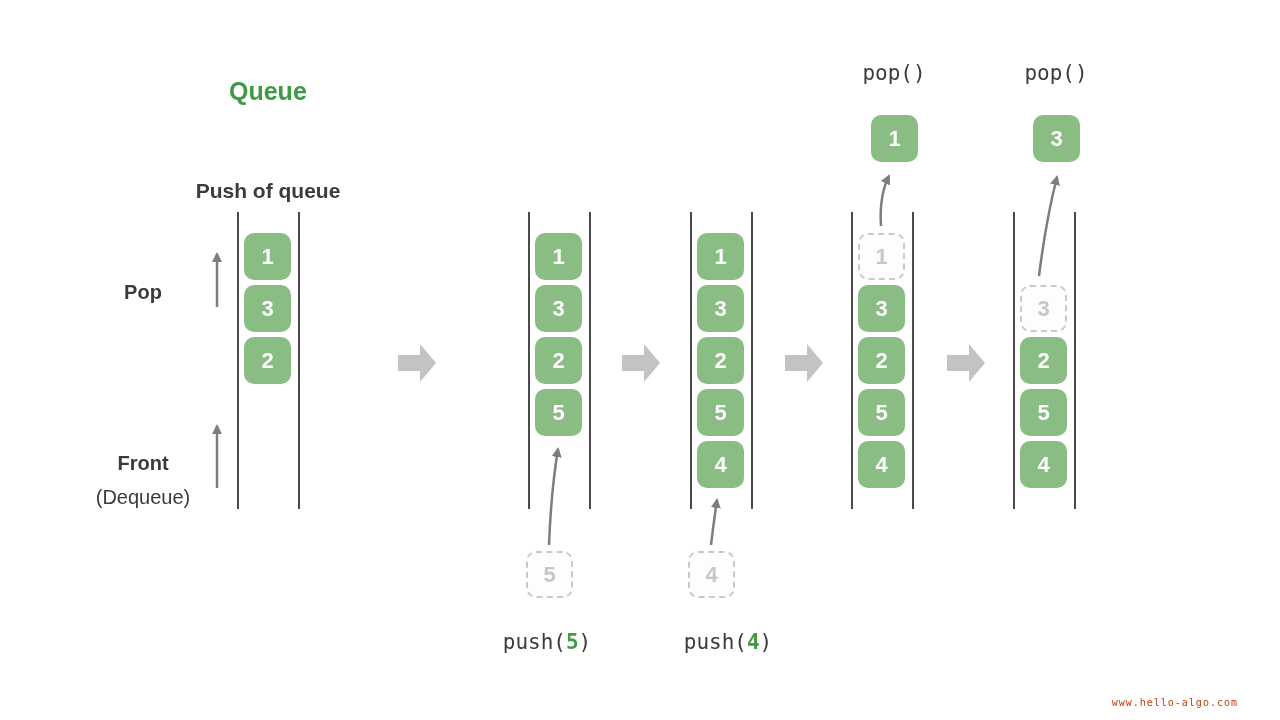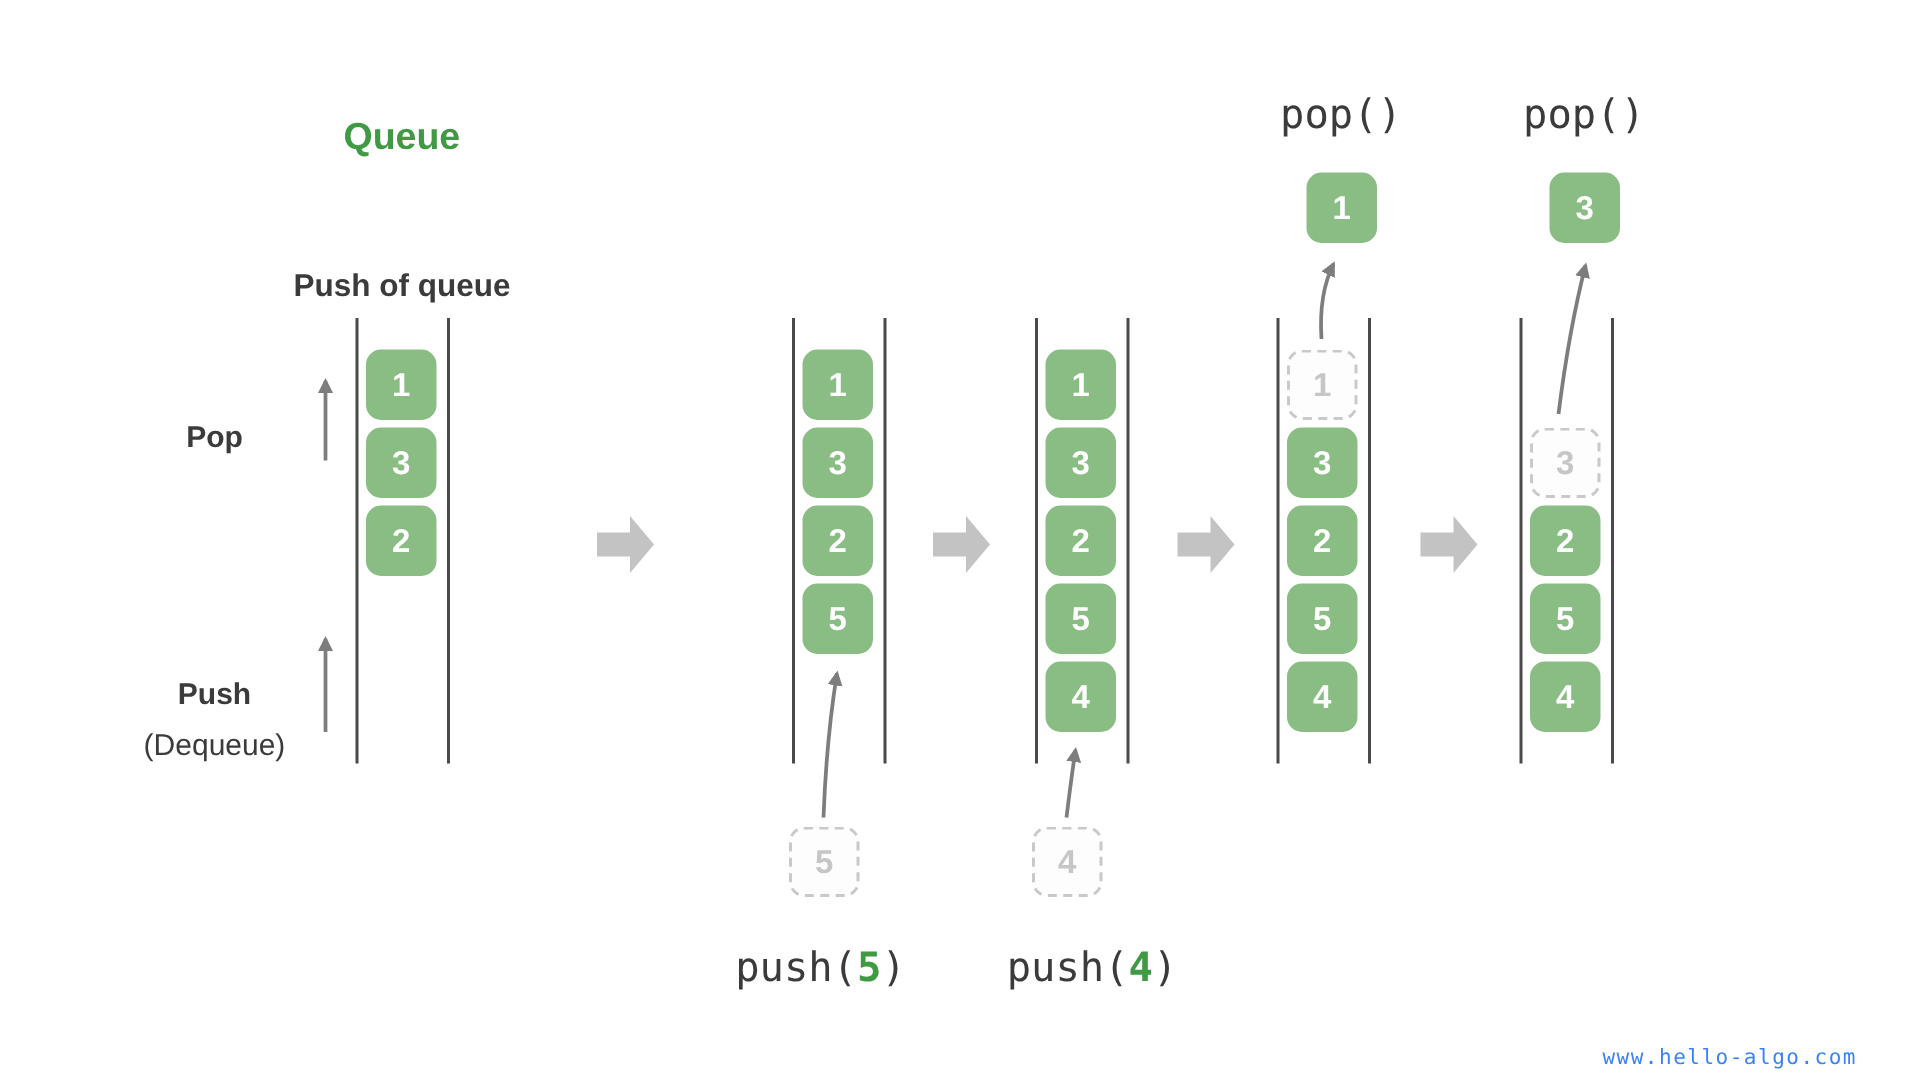--- a/index.html
+++ b/index.html
@@ -42,28 +42,28 @@
   .cell.solid { background: var(--green, #8abd84); color: #ffffff; }
   .cell.ghost {
     background: #fdfdfd;
     border: 2px dashed #c9c9c9;
     color: var(--ghost, #c6c6c6);
   }
   .op-label {
     position: absolute;
     width: 180px; text-align: center;
     font-family: "DejaVu Sans Mono", monospace;
-    font-size: 27px; color: var(--text-dark, #3b3b3b);
+    font-size: 21px; color: var(--text-dark, #3b3b3b);
     white-space: nowrap;
   }
   .op-label .arg { color: var(--accent, #3f9a43); font-weight: bold; }
   #watermark {
     right: 42px; top: 677px;
     font-family: "DejaVu Sans Mono", monospace;
-    font-size: 14px; color: #3b82f6;
+    font-size: 10px; color: #c2410c;
     letter-spacing: 1px;
   }
   #overlay {
     position: absolute; left: 0; top: 0;
     width: 1280px; height: 720px;
     pointer-events: none;
   }
 </style>
 </head>
 <body>
@@ -96,21 +96,21 @@
 
   <div class="abs" id="title">Queue</div>
 
   <div class="abs big-label" id="front-label">Push of queue</div>
 
   <div class="abs side-group" id="pop-group">
     <div class="t">Pop</div>
   </div>
 
   <div class="abs side-group" id="push-group">
-    <div class="t">Push</div>
+    <div class="t">Front</div>
     <div>(Dequeue)</div>
   </div>
 
 
   <div id="columns">
       <div class="rail" style="left: 237px; top: 212px; height: 297px;"></div>
       <div class="rail" style="left: 298px; top: 212px; height: 297px;"></div>
       <div class="cell solid" style="left: 244px; top: 233px;">1</div>
       <div class="cell solid" style="left: 244px; top: 285px;">3</div>
       <div class="cell solid" style="left: 244px; top: 337px;">2</div>

